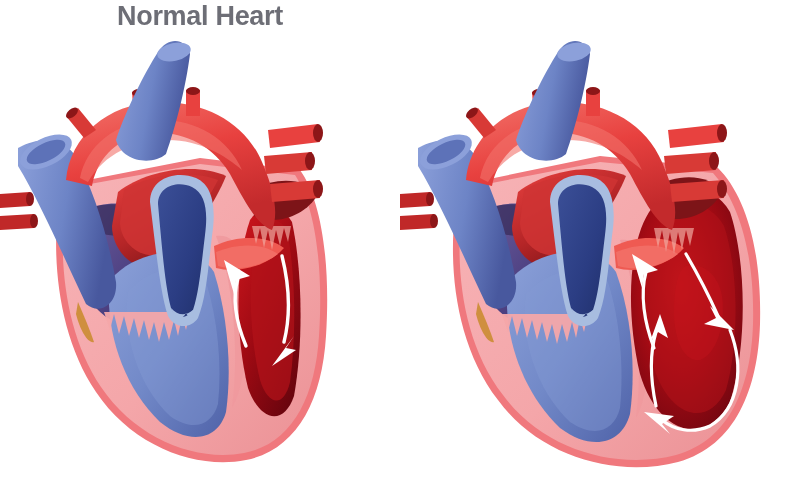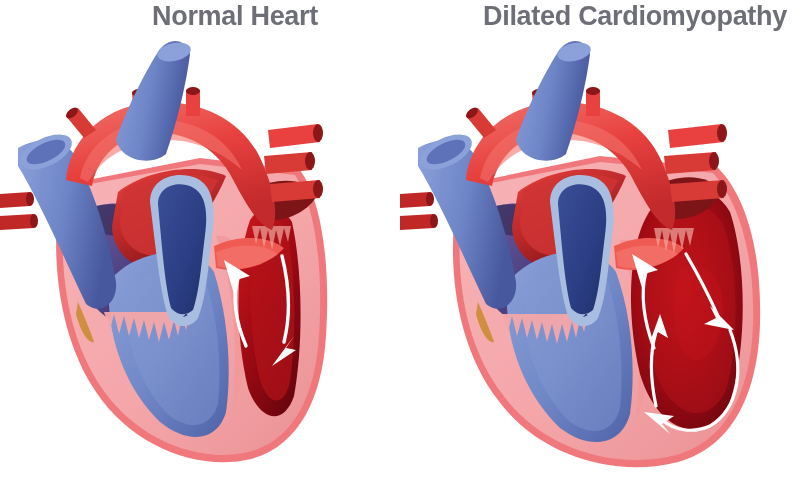--- a/index.html
+++ b/index.html
@@ -15,21 +15,20 @@
   .panel-left{left:0;}
   .panel-right{left:400px;}
   .panel-title{
     position:absolute;top:0;left:0;width:400px;
     text-align:center;
     font-size:27px;
     font-weight:700;
     letter-spacing:-0.3px;
     color:#6d6e76;
     line-height:32px;
-    padding-left:35px;
   }
   .fig{position:absolute;top:30px;left:0;width:400px;height:447px;}
   svg{display:block;}
 </style>
 </head>
 <body>
 
 <div class="stage">
 
   <div class="panel panel-left">
@@ -173,21 +172,20 @@
 
         <g fill="none" stroke="#ffffff" stroke-width="3.4" stroke-linecap="round">
           <path d="M282 226 C290 258 290 288 284 312"></path>
         </g>
         <polygon points="272,336 294,306 286,318 296,320" fill="#ffffff"></polygon>
       </svg>
     </div>
   </div>
 
   <div class="panel panel-right">
-    <div class="panel-title">Dilated Cardiomyopathy</div>
 
     <div class="fig">
       <svg width="400" height="447" viewBox="0 0 400 447" xmlns="http://www.w3.org/2000/svg">
         <defs>
           <linearGradient id="d-myo" x1="0" y1="0" x2="1" y2="1">
             <stop offset="0%" stop-color="#f7b3b6"></stop>
             <stop offset="55%" stop-color="#f4a6a9"></stop>
             <stop offset="100%" stop-color="#eb9195"></stop>
           </linearGradient>
           <radialGradient id="d-lv" cx="0.45" cy="0.4" r="0.75">

